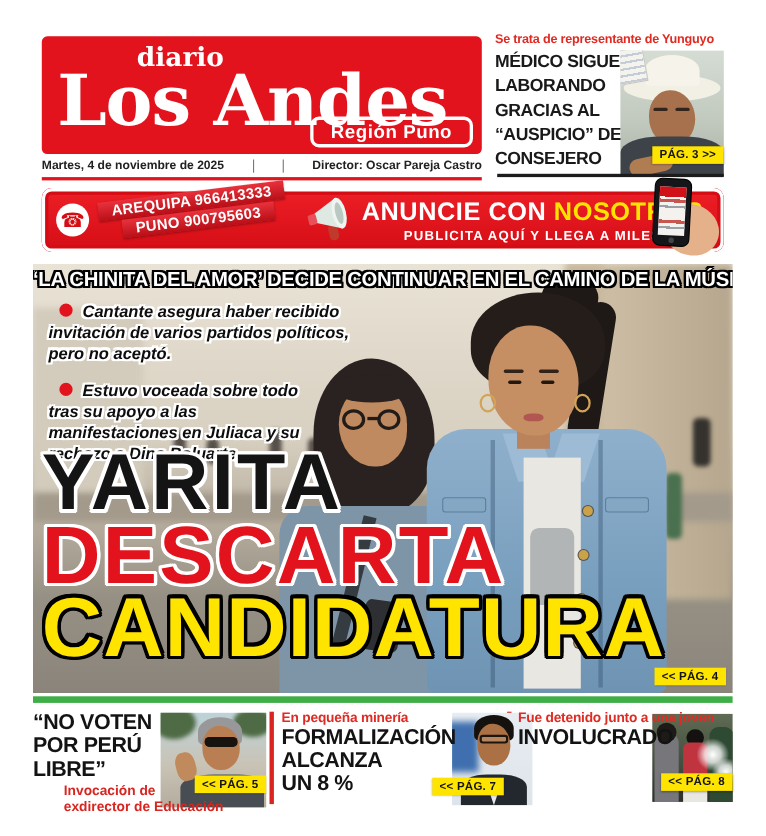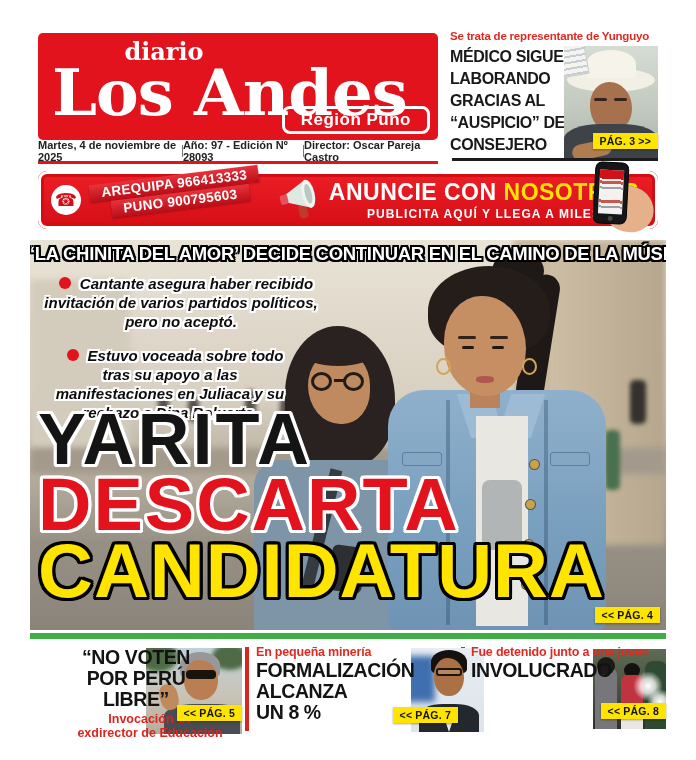--- a/index.html
+++ b/index.html
@@ -119,21 +119,21 @@
   .w2-tee{position:absolute;left:88px;top:26px;width:52px;height:210px;background:#e9e7e2;}
   .w2-print{position:absolute;left:94px;top:90px;width:40px;height:70px;background:#9aa0a2;
             border-radius:8px;opacity:.7;}
   .w2-btn{position:absolute;left:104px;width:9px;height:9px;border-radius:50%;background:#caa24a;box-shadow:0 0 0 1px #55544d;}
   .w2-pocket{position:absolute;top:62px;width:40px;height:14px;background:#84a7c4;border:1px solid #5c7f9e;border-radius:3px;}
 
   .main-kicker{position:absolute;left:0;top:3px;width:100%;text-align:center;color:#fff;
                font-weight:bold;font-size:18.5px;letter-spacing:-.3px;white-space:nowrap;z-index:5;}
   .bullets{position:absolute;left:14px;top:34px;z-index:5;}
   .bullet{margin:0 0 15px 0;max-width:274px;text-indent:10px;font-weight:bold;font-style:italic;
-          font-size:15px;line-height:19px;color:#0d0d0d;text-align:center;}
+          font-size:15px;line-height:19px;color:#0d0d0d;}
   .bullet.b2{max-width:252px;}
   .dot{display:inline-block;width:12px;height:12px;border-radius:50%;background:#e2131c;
        margin-right:9px;text-shadow:none;}
   .big-stack{position:absolute;left:8px;top:166px;z-index:5;font-weight:bold;}
   .big-stack div{line-height:66px;white-space:nowrap;}
   .hl-1{font-size:72px;color:#141414;letter-spacing:3px;}
   .hl-2{font-size:74px;color:#e2131c;letter-spacing:2px;}
   .hl-3{font-size:76px;color:#ffe400;letter-spacing:1px;}
 
   .green-rule{position:absolute;left:30px;top:633px;width:636px;height:6px;background:#3fae47;}
@@ -182,21 +182,20 @@
 <div class="page" data-name="newspaper-front-page">
 
   <div class="masthead" data-name="masthead">
     <div class="diario" data-name="masthead-small-title">diario</div>
     <div class="losandes" data-name="masthead-title">Los Andes</div>
     <div class="region-box" data-name="masthead-region">Región Puno</div>
   </div>
   <div class="dateline" data-name="dateline">
     <span data-name="dateline-date">Martes, 4 de noviembre de 2025</span>
     <span class="sep" data-name="dateline-separator"></span>
-    <span data-name="dateline-edition">Año: 97 - Edición Nº 28093</span>
     <span class="sep" data-name="dateline-separator"></span>
     <span data-name="dateline-director">Director: Oscar Pareja Castro</span>
   </div>
   <div class="date-rule" data-name="red-rule"></div>
 
   <div class="tr-story" data-name="top-right-story">
     <div class="kicker" data-name="story-kicker">Se trata de representante de Yunguyo</div>
     <div class="tr-headline" data-name="story-headline">
       <div data-name="headline-line">MÉDICO SIGUE</div>
       <div data-name="headline-line">LABORANDO</div>
@@ -309,21 +308,21 @@
       <div class="hl-2 ow3" data-name="main-headline-line-2">DESCARTA</div>
       <div class="hl-3 ob3" data-name="main-headline-line-3">CANDIDATURA</div>
     </div>
     <div class="badge" style="right:6px;bottom:7px;z-index:6;" data-name="page-badge">&lt;&lt; PÁG. 4</div>
   </div>
 
   <div class="green-rule" data-name="green-divider"></div>
 
   <div class="bottom" data-name="bottom-stories-row">
 
-    <div class="bcol" style="left:0;width:212px;text-align:center;" data-name="bottom-story-1">
+    <div class="bcol" style="left:0;width:212px;" data-name="bottom-story-1">
       <div class="bhl" style="margin-top:2px;" data-name="story-headline">
         <div data-name="headline-line">“NO VOTEN</div>
         <div data-name="headline-line">POR PERÚ</div>
         <div data-name="headline-line">LIBRE”</div>
       </div>
       <div class="bsub" style="margin-top:2px;margin-left:28px;" data-name="story-subline">
         <div data-name="subline-line">Invocación de</div>
         <div data-name="subline-line">exdirector de Educación</div>
       </div>
       <div class="bphoto p1" data-name="story-photo-thumbs-up-man">

